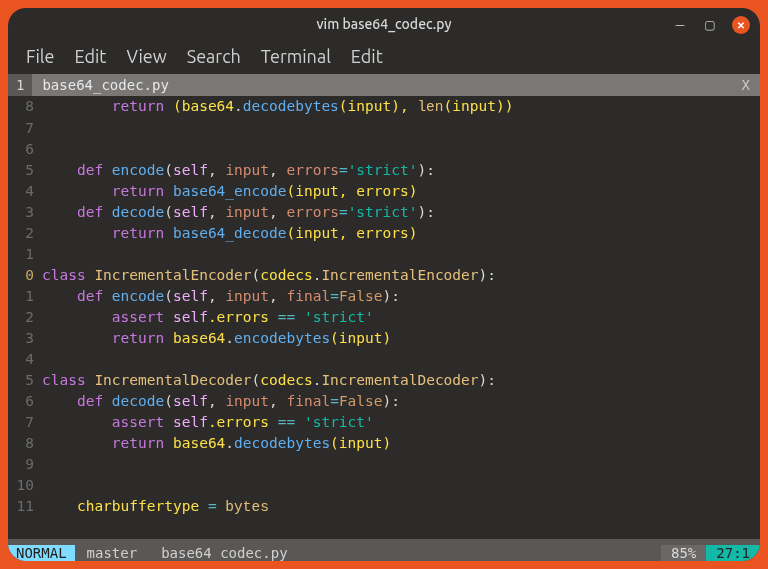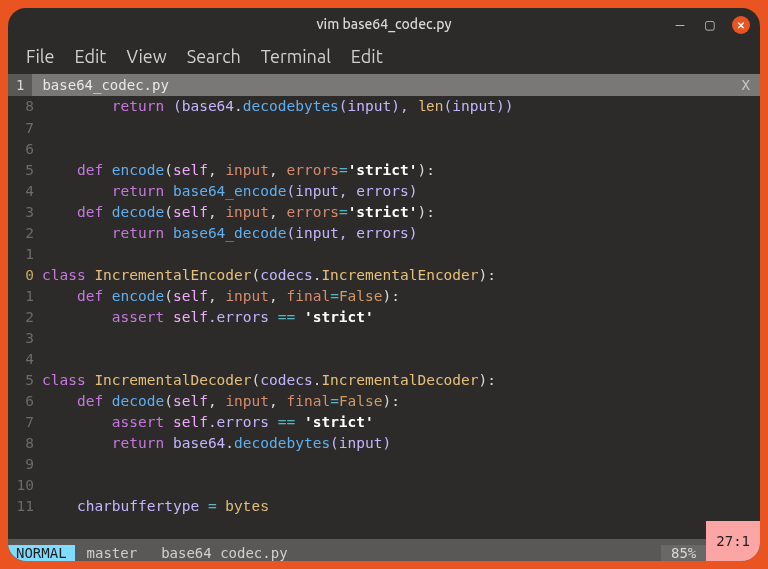--- a/index.html
+++ b/index.html
@@ -133,26 +133,26 @@
       color: #d8d8d8;
       white-space: pre;
     }
 
     
     .kw { color: #c678dd; }
     .fn { color: #61afef; }
     .cls { color: #e5c07b; }
     .self { color: #f0abfc; }
     .param { color: #d68c6f; }
-    .str { color: #ffffff; font-weight: bold; }
+    .str { color: #14b8a6; }
     .builtin { color: #e5c07b; font-family: Liberation Mono, monospace; }
     .op { color: #56b6c2; }
     .bool { color: #d19a66; }
     .punc { color: #d8d8d8; }
-    .text { color: #c4b5fd; }
+    .text { color: #fde047; }
 
     .statusbar {
       display: flex;
       height: 22px;
       background: #5a5856;
       color: #d8d8d8;
       font-size: 14px;
       align-items: flex-end;
     }
     .status-mode {
@@ -170,24 +170,24 @@
       color: #d0d0d0;
     }
     .status-spacer { flex: 1; }
     .status-perc {
       padding: 0 10px;
       display: flex;
       align-items: center;
       background: #6a6866;
     }
     .status-pos {
-      padding: 12px 10px;
-      display: flex;
-      align-items: center;
-      background: #fca5a5;
+      padding: 0 10px;
+      display: flex;
+      align-items: center;
+      background: #14b8a6;
       color: #222;
     }
   </style>
 </head>
 <body>
 
 <div class="window">
   <div class="titlebar">
     <span>vim base64_codec.py</span>
     <div class="win-controls">
@@ -217,21 +217,21 @@
       <div class="code-line"><span class="gutter">7</span><span class="code"></span></div>
       <div class="code-line"><span class="gutter">6</span></div>
       <div class="code-line"><span class="gutter">5</span><span class="code"><span class="text">    </span><span class="kw">def</span><span class="text"> </span><span class="fn">encode</span><span class="punc">(</span><span class="self">self</span><span class="punc">, </span><span class="param">input</span><span class="punc">, </span><span class="param">errors</span><span class="op">=</span><span class="str">'strict'</span><span class="punc">):</span></span></div>
       <div class="code-line"><span class="gutter">4</span><span class="code"><span class="text">        </span><span class="kw">return</span><span class="text"> </span><span class="fn">base64_encode</span><span class="text">(input, errors)</span></span></div>
       <div class="code-line"><span class="gutter">3</span><span class="code"><span class="text">    </span><span class="kw">def</span><span class="text"> </span><span class="fn">decode</span><span class="punc">(</span><span class="self">self</span><span class="punc">, </span><span class="param">input</span><span class="punc">, </span><span class="param">errors</span><span class="op">=</span><span class="str">'strict'</span><span class="punc">):</span></span></div>
       <div class="code-line"><span class="gutter">2</span><span class="code"><span class="text">        </span><span class="kw">return</span><span class="text"> </span><span class="fn">base64_decode</span><span class="text">(input, errors)</span></span></div>
       <div class="code-line"><span class="gutter">1</span><span class="code"></span></div>
       <div class="code-line"><span class="gutter current">0</span><span class="code"><span class="kw">class</span><span class="text"> </span><span class="cls">IncrementalEncoder</span><span class="punc">(</span><span class="text">codecs</span><span class="punc">.</span><span class="cls">IncrementalEncoder</span><span class="punc">):</span></span></div>
       <div class="code-line"><span class="gutter">1</span><span class="code"><span class="text">    </span><span class="kw">def</span><span class="text"> </span><span class="fn">encode</span><span class="punc">(</span><span class="self">self</span><span class="punc">, </span><span class="param">input</span><span class="punc">, </span><span class="param">final</span><span class="op">=</span><span class="bool">False</span><span class="punc">):</span></span></div>
       <div class="code-line"><span class="gutter">2</span><span class="code"><span class="text">        </span><span class="kw">assert</span><span class="text"> </span><span class="self">self</span><span class="text">.errors </span><span class="op">==</span><span class="text"> </span><span class="str">'strict'</span></span></div>
-      <div class="code-line"><span class="gutter">3</span></div>
+      <div class="code-line"><span class="gutter">3</span><span class="code"><span class="text">        </span><span class="kw">return</span><span class="text"> base64</span><span class="punc">.</span><span class="fn">encodebytes</span><span class="text">(input)</span></span></div>
       <div class="code-line"><span class="gutter">4</span><span class="code"></span></div>
       <div class="code-line"><span class="gutter">5</span><span class="code"><span class="kw">class</span><span class="text"> </span><span class="cls">IncrementalDecoder</span><span class="punc">(</span><span class="text">codecs</span><span class="punc">.</span><span class="cls">IncrementalDecoder</span><span class="punc">):</span></span></div>
       <div class="code-line"><span class="gutter">6</span><span class="code"><span class="text">    </span><span class="kw">def</span><span class="text"> </span><span class="fn">decode</span><span class="punc">(</span><span class="self">self</span><span class="punc">, </span><span class="param">input</span><span class="punc">, </span><span class="param">final</span><span class="op">=</span><span class="bool">False</span><span class="punc">):</span></span></div>
       <div class="code-line"><span class="gutter">7</span><span class="code"><span class="text">        </span><span class="kw">assert</span><span class="text"> </span><span class="self">self</span><span class="text">.errors </span><span class="op">==</span><span class="text"> </span><span class="str">'strict'</span></span></div>
       <div class="code-line"><span class="gutter">8</span><span class="code"><span class="text">        </span><span class="kw">return</span><span class="text"> base64</span><span class="punc">.</span><span class="fn">decodebytes</span><span class="text">(input)</span></span></div>
       <div class="code-line"><span class="gutter">9</span><span class="code"></span></div>
       <div class="code-line"><span class="gutter">10</span></div>
       <div class="code-line"><span class="gutter">11</span><span class="code"><span class="text">    charbuffertype </span><span class="op">=</span><span class="text"> </span><span class="builtin">bytes</span></span></div>
     </div>
 

